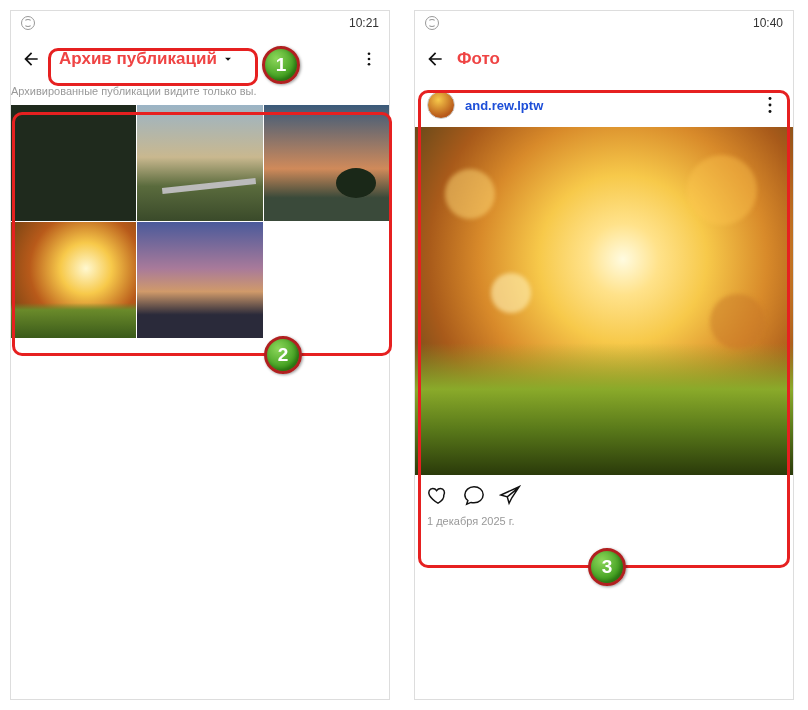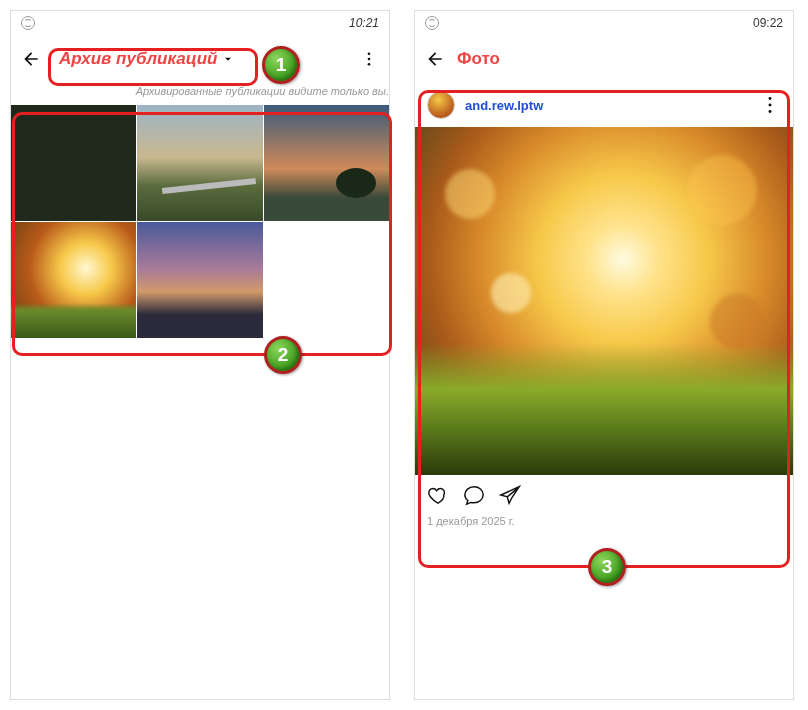--- a/index.html
+++ b/index.html
@@ -11,21 +11,21 @@
     position: relative;
   }
   .phone {
     position: absolute;
     width: 380px;
     height: 690px;
     background: #fff;
     border: 1px solid #ddd;
     overflow: hidden;
   }
-  .phone.left { left: 10px; top: 10px; font-style: italic; }
+  .phone.left { left: 10px; top: 10px; }
   .phone.right { left: 414px; top: 10px; }
 
   .statusbar {
     height: 24px;
     display: flex;
     align-items: center;
     justify-content: space-between;
     padding: 0 10px;
     font-size: 12px;
     color: #333;
@@ -70,21 +70,21 @@
   .more-btn {
     position: absolute;
     right: 8px;
     width: 24px; height: 24px;
     display:flex; align-items:center; justify-content:center;
     cursor:pointer;
   }
   .more-btn svg { width: 18px; height:18px; }
 
   .subtext {
-    text-align: right;
+    text-align: left;
     font-size: 11px;
     color: #999;
     padding: 2px 0 8px;
   }
 
   .grid {
     display: grid;
     grid-template-columns: repeat(3, 1fr);
     grid-template-rows: repeat(2, 116px);
     gap: 1px;
@@ -206,21 +206,21 @@
     <div class="cell tree"></div>
     <div class="cell bokeh"></div>
     <div class="cell sky"></div>
     <div class="cell blank"></div>
   </div>
 </div>
 
 <div class="phone right">
   <div class="statusbar">
     <span class="shazam"></span>
-    <span>09:22</span>
+    <span>10:40</span>
   </div>
   <div class="titlebar">
     <div class="back-arrow">
       <svg viewBox="0 0 24 24">
           <path d="M20 11H7.8l5.6-5.6L12 4l-8 8 8 8 1.4-1.4L7.8 13H20z" fill="#111"></path>
         </svg>
     </div>
     <span class="title-text">Фото</span>
   </div>
   <div class="post">

